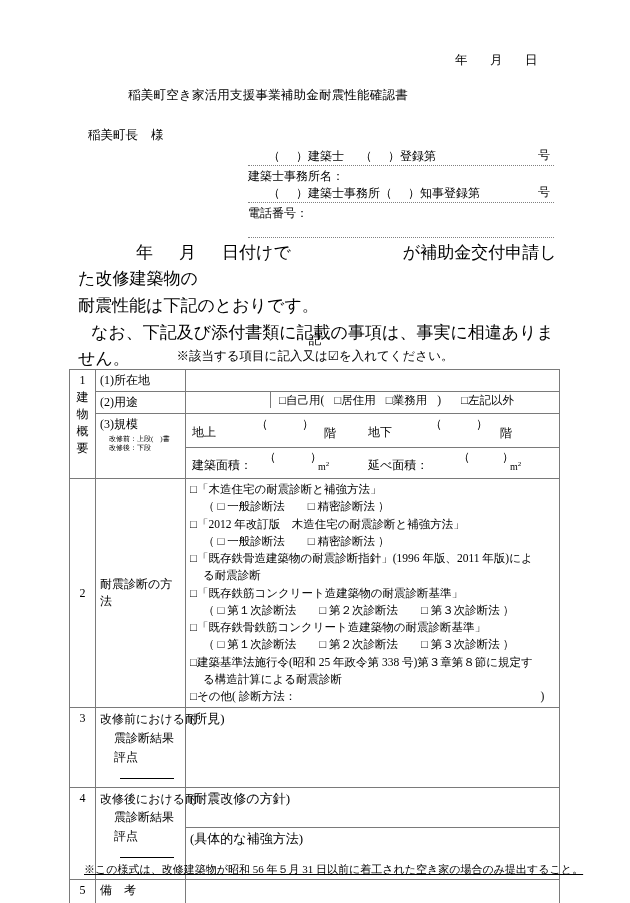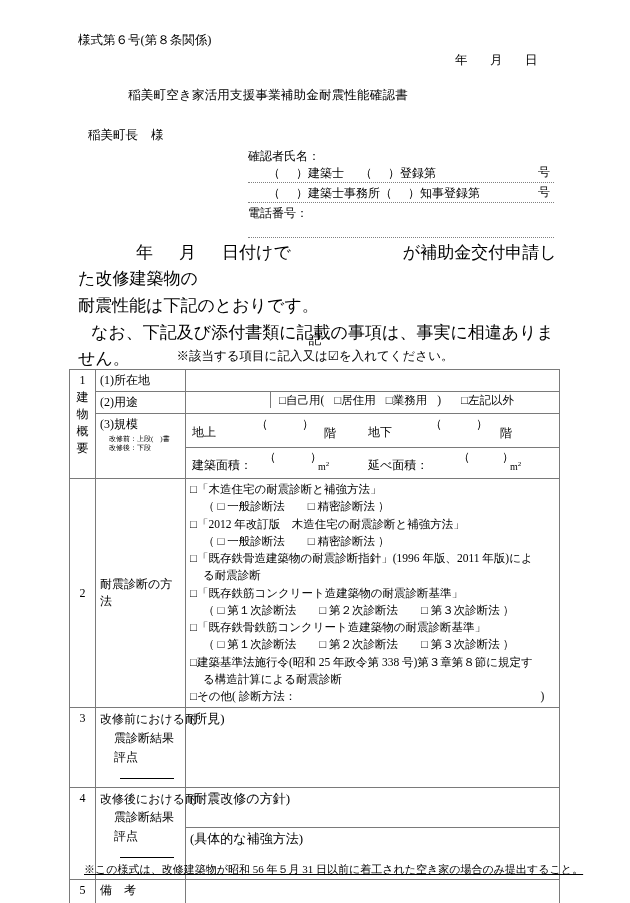--- a/index.html
+++ b/index.html
@@ -253,38 +253,37 @@
     font-size: 11px;
     white-space: nowrap;
     text-decoration: underline;
   }
 </style>
 </head>
 <body>
 
 <div id="page">
 
-  <div class="form-no">様式第６号(第８条関係)</div>
 
   <div class="date-line">
     <span>年</span><span class="gap"></span><span>月</span><span class="gap"></span><span>日</span>
   </div>
 
   <div class="doc-title">稲美町空き家活用支援事業補助金耐震性能確認書</div>
 
   <div class="addressee">
     <span>稲美町長</span><span class="sp"></span><span>様</span>
   </div>
 
   <div class="confirmer">
-    <div class="conf-label">確認者氏名：</div>
     <div class="conf-fill">
       <span class="paren">（</span><span class="w-gap-sm"></span><span>）建築士</span><span class="w-gap-sm"></span><span>（</span><span class="w-gap-sm"></span><span>）登録第</span>
       <span class="tail">号</span>
     </div>
+    <div class="conf-label">建築士事務所名：</div>
     <div class="conf-fill">
       <span>（</span><span class="w-gap-sm"></span><span>）建築士事務所（</span><span class="w-gap-sm"></span><span>）知事登録第</span>
       <span class="tail">号</span>
     </div>
     <div class="conf-label">電話番号：</div>
     <div class="conf-blank-line"></div>
   </div>
 
   <div class="para">
     <div class="para-1">

